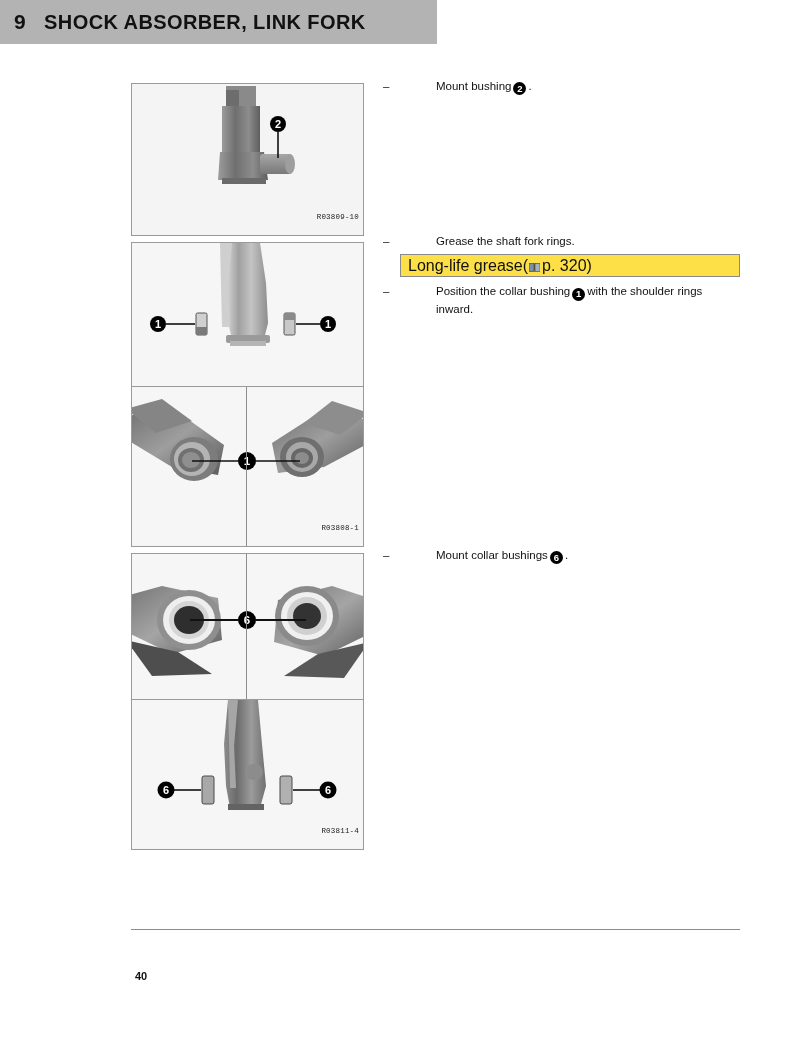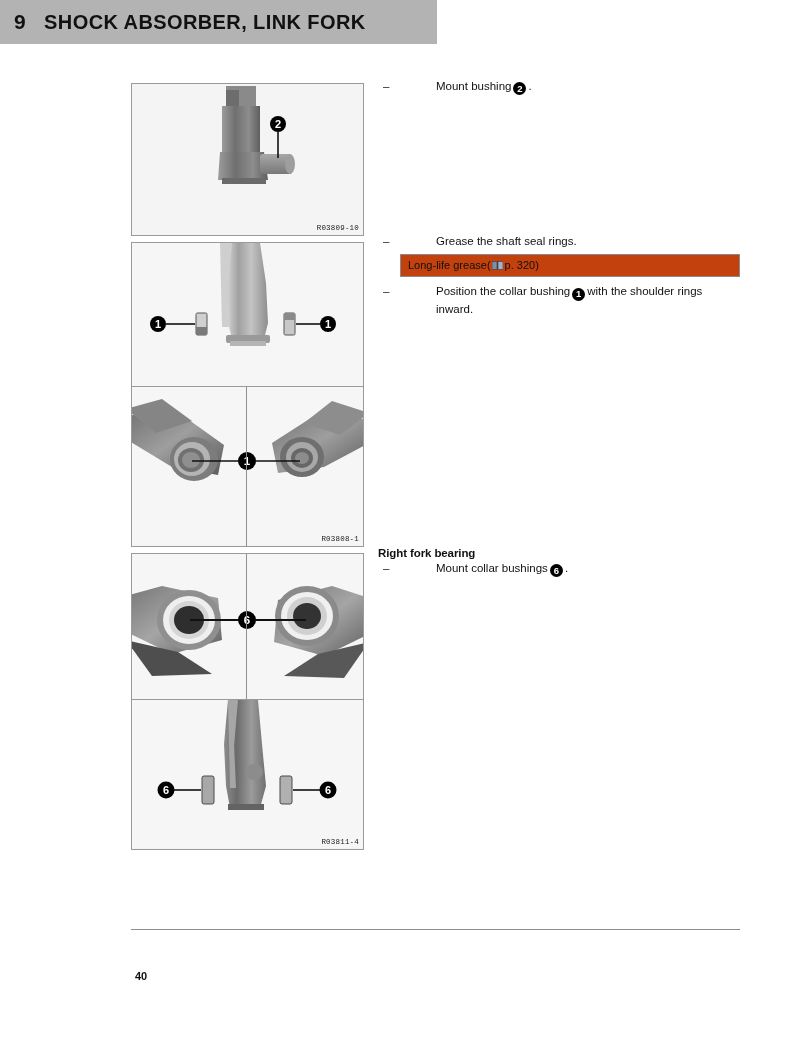--- a/index.html
+++ b/index.html
@@ -62,21 +62,21 @@
     background: #f4f4f4;
     box-sizing: border-box;
     overflow: hidden;
   }
   .panel + .panel { border-top: none; }
   .panel-gap { height: 6px; }
 
   .panel-code {
     position: absolute;
     right: 4px;
-    bottom: 3px;
+    bottom: 14px;
     font-size: 7.5px;
     font-family: "Liberation Mono", monospace;
     color: #1a1a1a;
     letter-spacing: 0.2px;
   }
 
   
   .split-v {
     position: absolute;
     top: 0;
@@ -120,22 +120,22 @@
 
   .section-heading {
     font-size: 11.5px;
     font-weight: bold;
     letter-spacing: -0.1px;
     margin-bottom: 1px;
   }
 
   .spec-box {
     border: 1px solid #8a8a8a;
-    background: #c2410c;
-    font-size: 11px;
+    background: #fde047;
+    font-size: 16px;
     line-height: 15px;
     padding: 3px 7px;
     margin: 5px 0 6px 22px;
     box-sizing: border-box;
   }
   .book-icon {
     display: inline-block;
     width: 11px;
     height: 9px;
     vertical-align: -1px;
@@ -335,39 +335,38 @@
 
   <div class="step">
     <span class="step-dash">–</span>
     <span class="step-text"><span>Mount bushing</span><span class="inline-callout">2</span><span>.</span></span>
   </div>
 
   <div class="block-gap-lg"></div>
 
   <div class="step">
     <span class="step-dash">–</span>
-    <span class="step-text">Grease the shaft seal rings.</span>
+    <span class="step-text">Grease the shaft fork rings.</span>
   </div>
 
   <div class="spec-box">
     <span>Long-life grease</span><span>(</span><span class="book-icon"><svg width="11" height="9" viewBox="0 0 11 9">
           <rect x="0" y="0.5" width="5" height="8" fill="#7b8fa8" stroke="#3a3a3a" stroke-width="0.6"></rect>
           <rect x="6" y="0.5" width="5" height="8" fill="#9fb2c8" stroke="#3a3a3a" stroke-width="0.6"></rect>
           <line x1="5.5" y1="0.5" x2="5.5" y2="8.5" stroke="#3a3a3a" stroke-width="0.7"></line>
         </svg></span><span>p. 320</span><span>)</span>
   </div>
 
   <div class="step">
     <span class="step-dash">–</span>
     <span class="step-text"><span>Position the collar bushing</span><span class="inline-callout">1</span><span>with the shoulder rings inward.</span></span>
   </div>
 
   <div class="block-gap-md"></div>
 
-  <div class="section-heading">Right fork bearing</div>
 
   <div class="step">
     <span class="step-dash">–</span>
     <span class="step-text"><span>Mount collar bushings</span><span class="inline-callout">6</span><span>.</span></span>
   </div>
 
 </div>
 
 <div class="footer-rule"></div>
 <div class="page-number">40</div>

